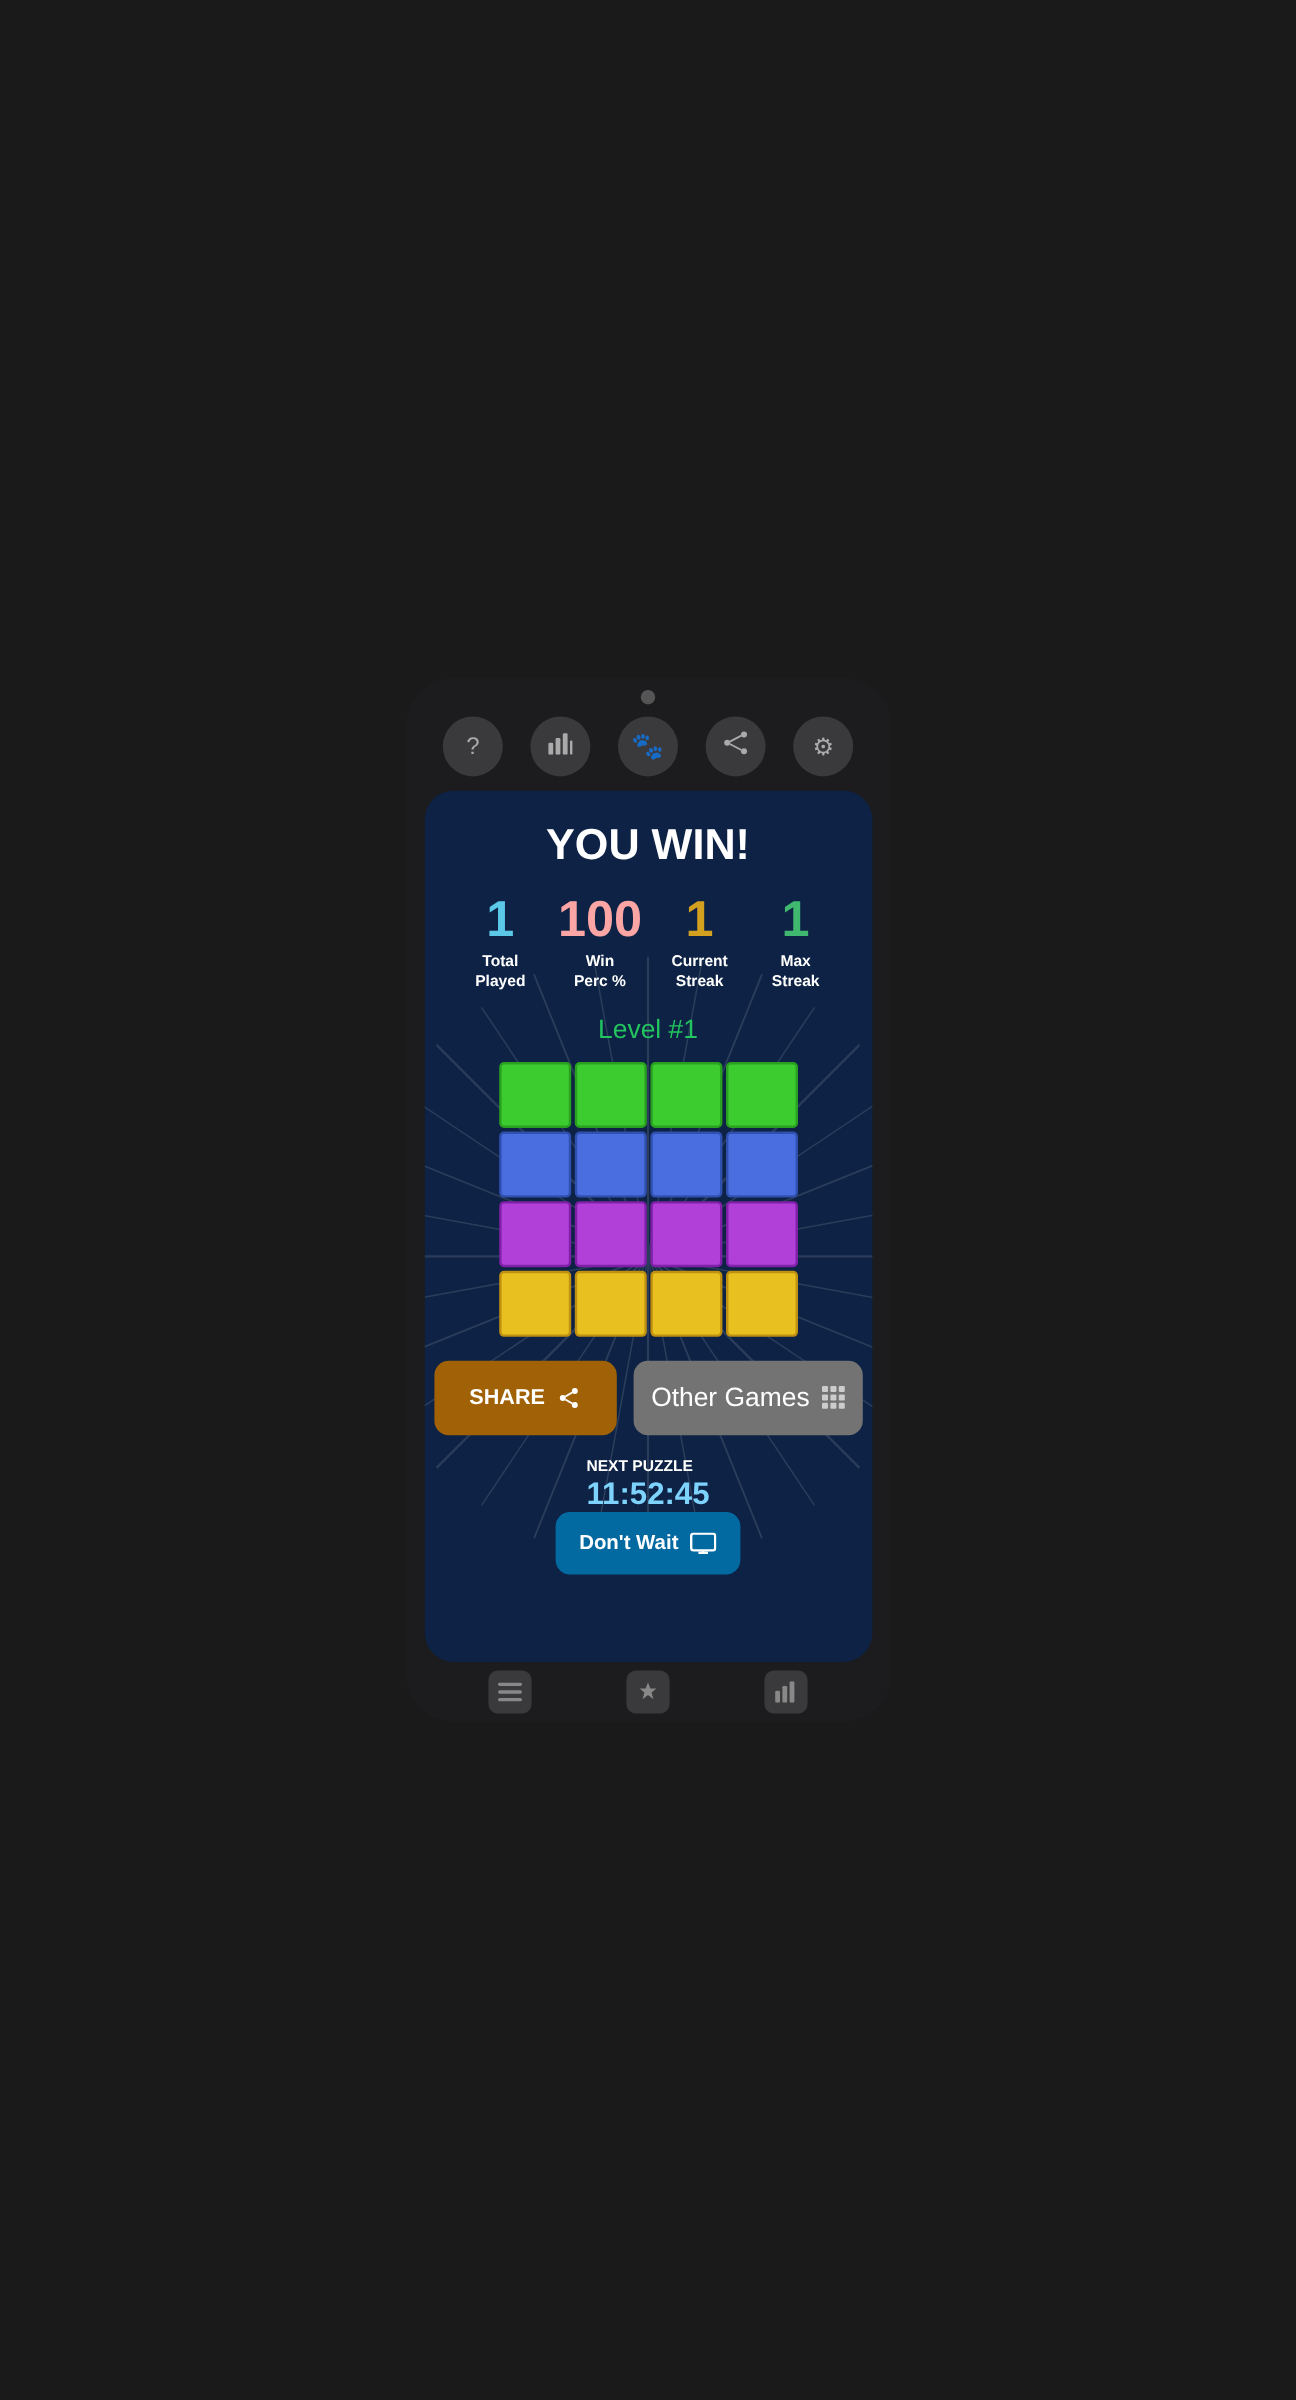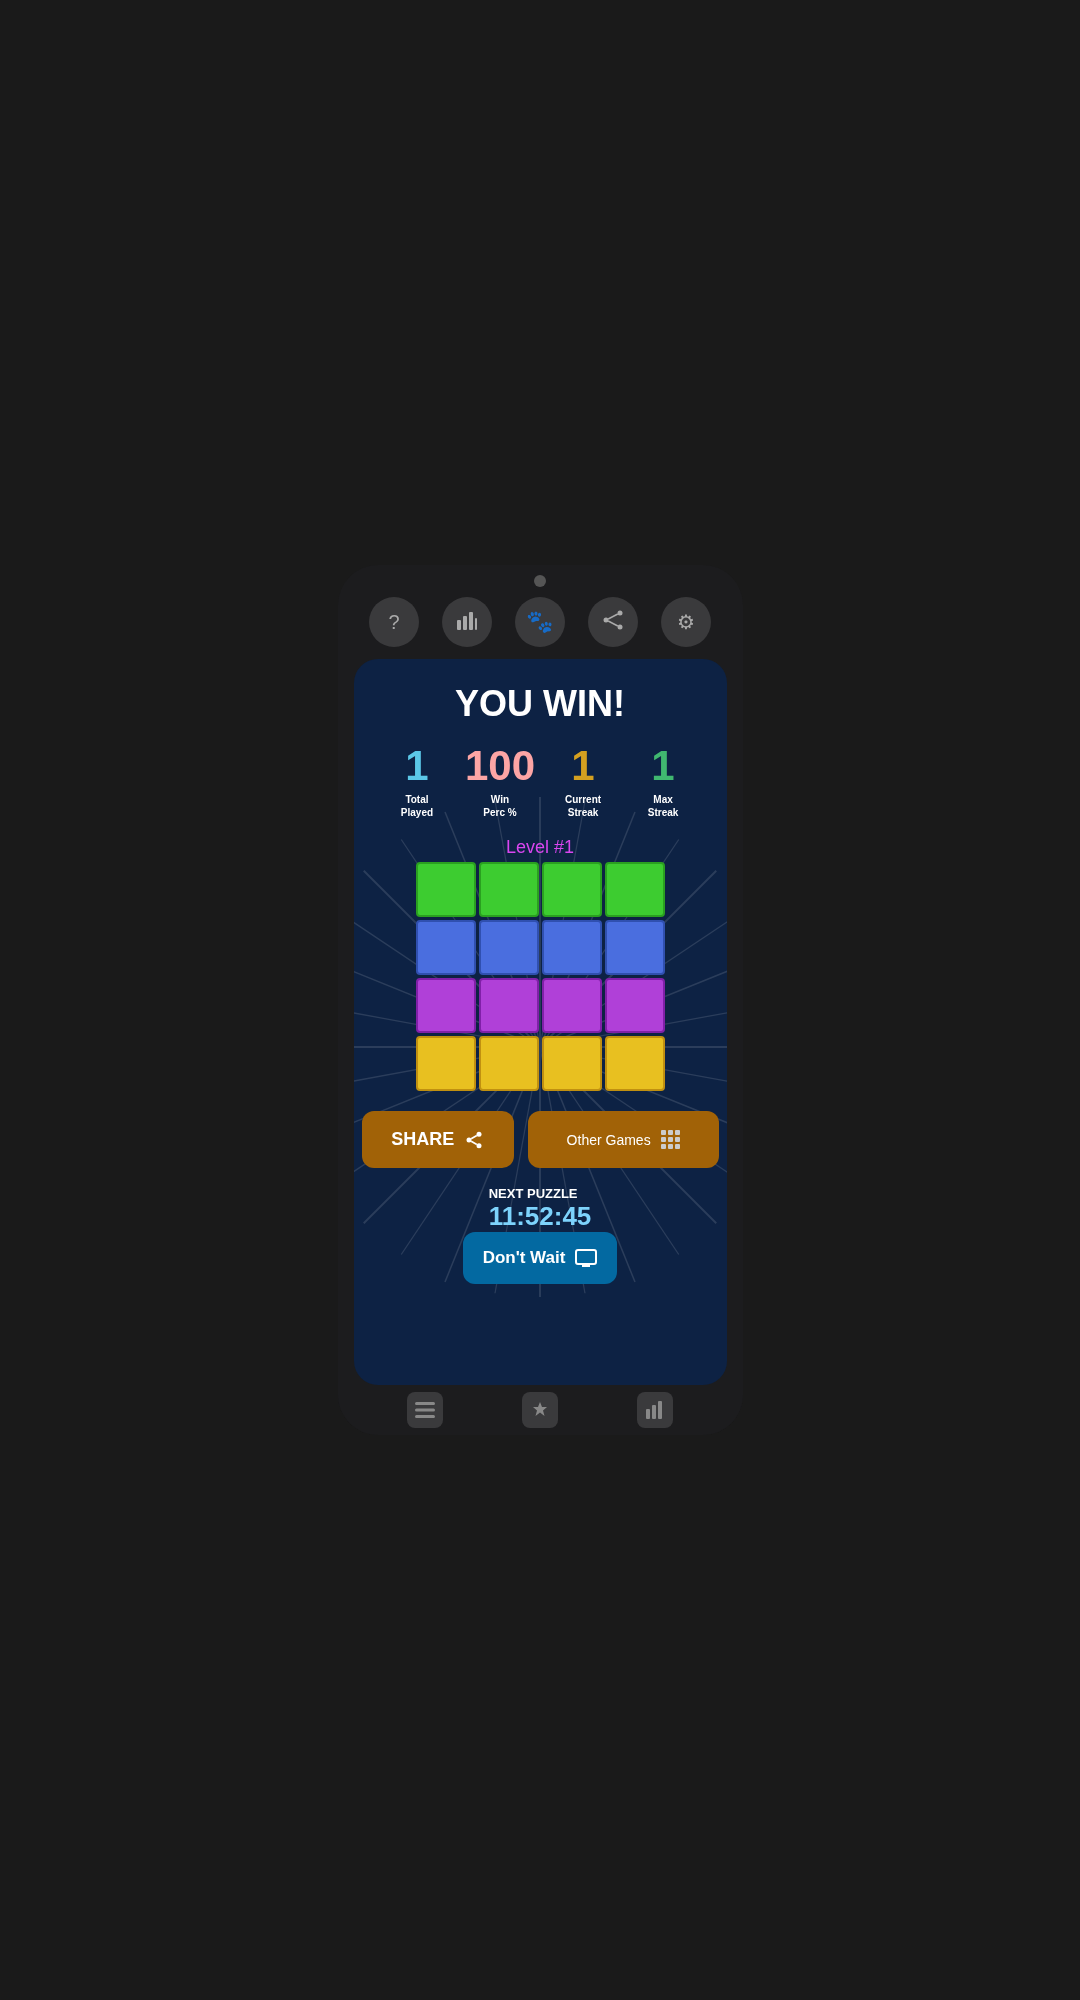--- a/index.html
+++ b/index.html
@@ -126,32 +126,32 @@
       font-weight: 700;
       line-height: 1.1;
     }
 
     .stat-number.blue { color: #5bc8e8; }
     .stat-number.red { color: #fca5a5; }
     .stat-number.gold { color: #d4a020; }
     .stat-number.green { color: #40b870; }
 
     .stat-label {
-      font-size: 10px;
+      font-size: 13px;
       font-weight: 700;
       color: white;
       text-align: center;
       line-height: 1.3;
       margin-top: 4px;
     }
 
     .level-label {
-      font-size: 18px;
-      color: #d946ef;
-      margin-bottom: 4px;
+      font-size: 22px;
+      color: #22c55e;
+      margin-bottom: 14px;
       position: relative;
       z-index: 1;
     }
 
     .grid-container {
       display: grid;
       grid-template-columns: repeat(4, 60px);
       grid-template-rows: repeat(4, 55px);
       gap: 3px;
       position: relative;
@@ -189,25 +189,25 @@
       color: white;
       cursor: pointer;
       display: flex;
       align-items: center;
       justify-content: center;
       gap: 10px;
     }
 
     .other-games-btn {
       flex: 1.3;
-      background: #a16207;
+      background: #737373;
       border: none;
       border-radius: 12px;
       padding: 18px 12px;
-      font-size: 14px;
+      font-size: 22px;
       font-weight: 500;
       color: white;
       cursor: pointer;
       display: flex;
       align-items: center;
       justify-content: center;
       gap: 10px;
     }
 
     .next-puzzle-row {

